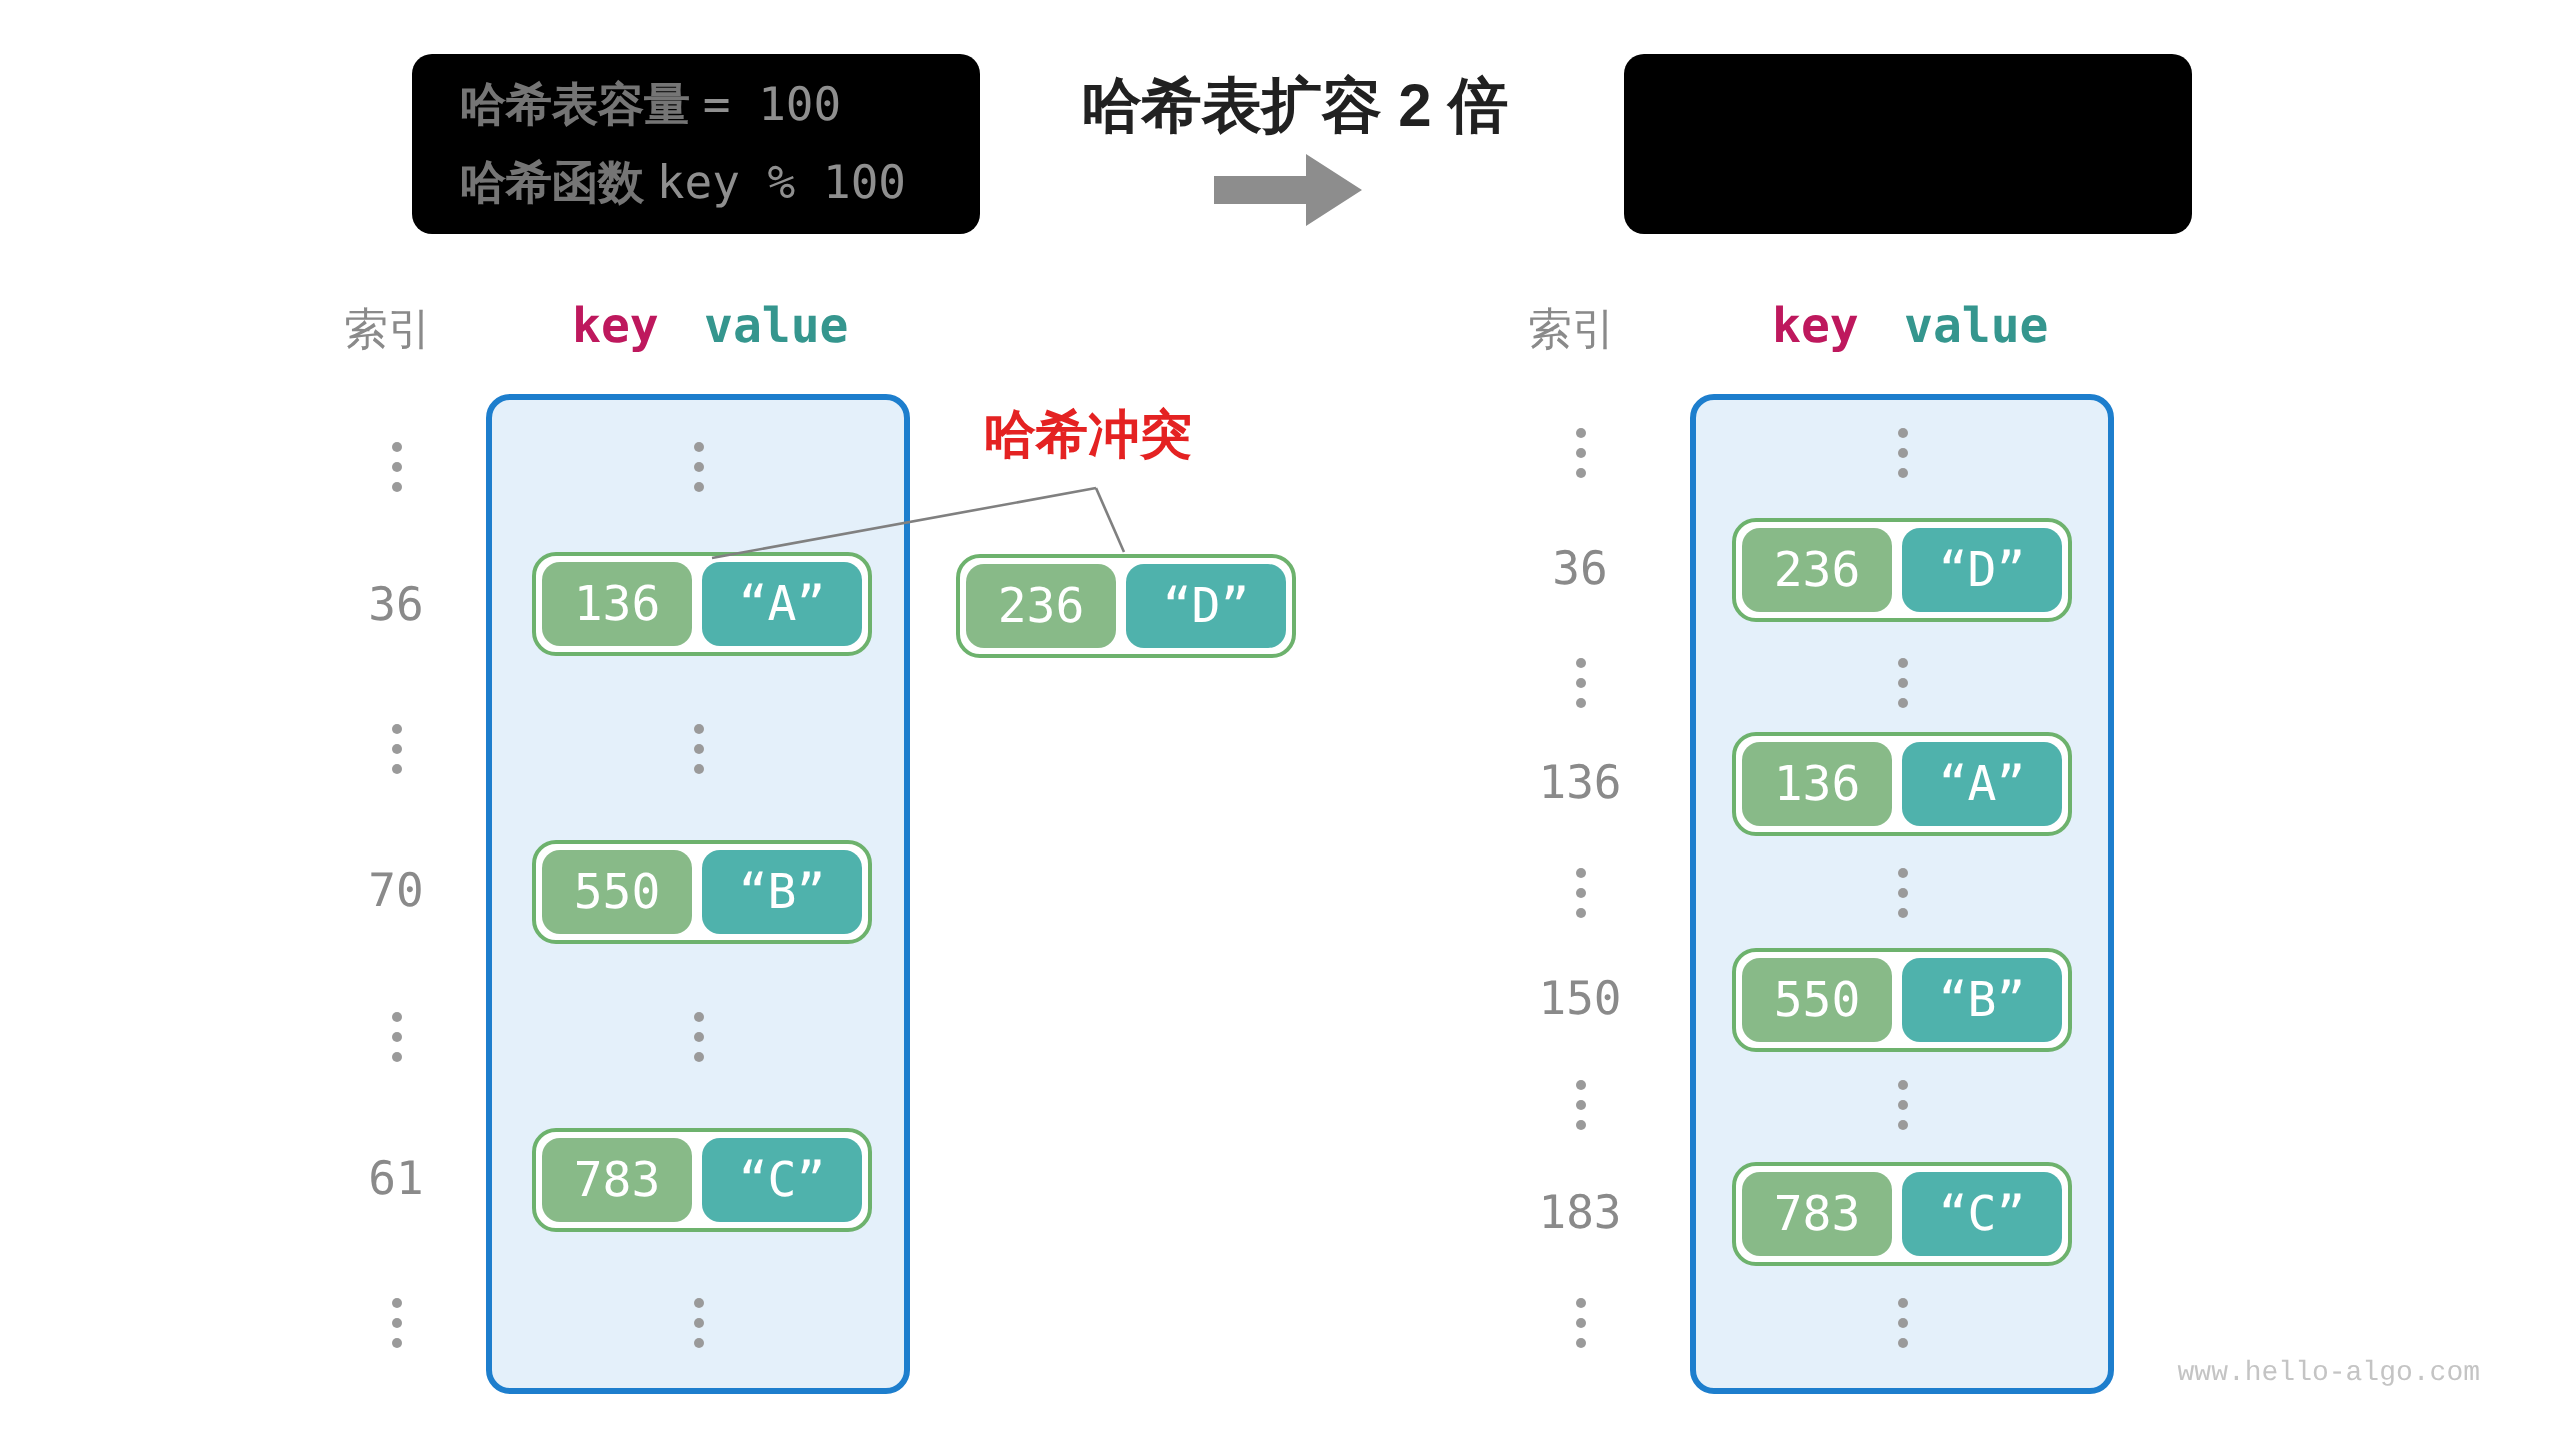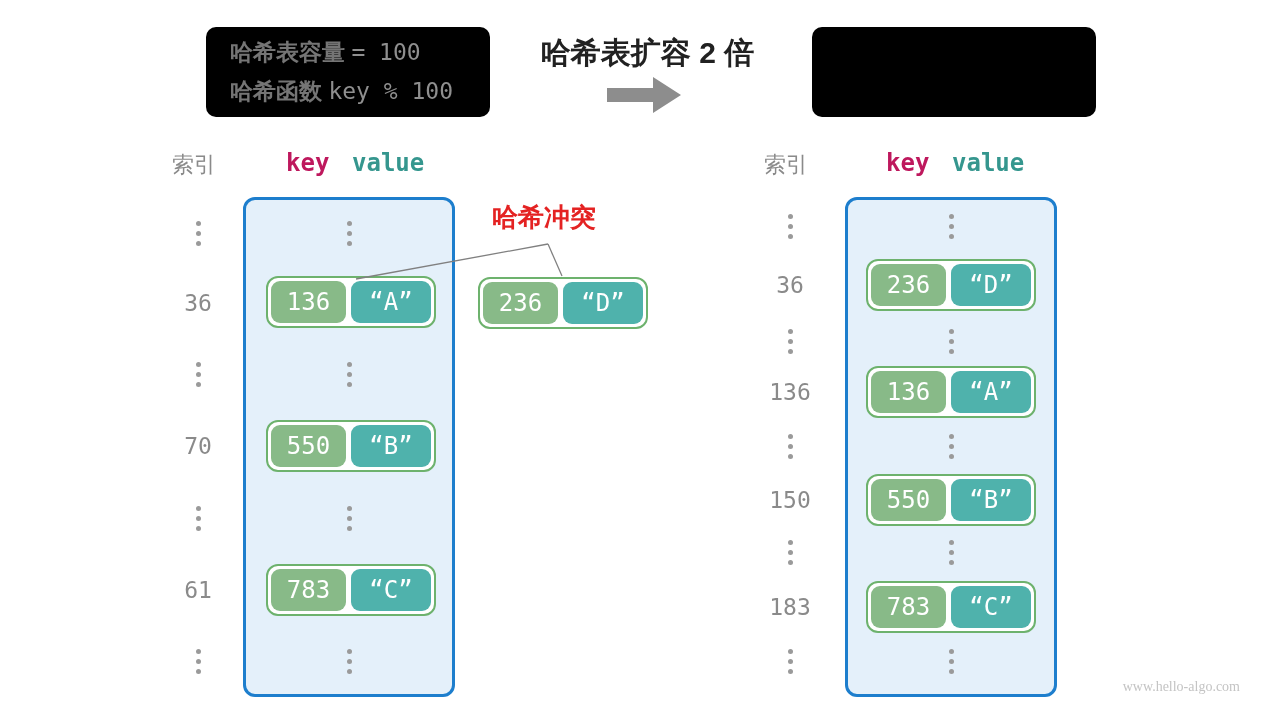--- a/index.html
+++ b/index.html
@@ -68,21 +68,21 @@
   
   .dots { width:16px; display:flex; flex-direction:column; align-items:center; gap:5px; }
   .dots i { width:5px; height:5px; border-radius:50%; background:#9a9a9a; display:block; }
 
   .collision-label {
     font-size:26px; font-weight:bold; color:#e42222; white-space:nowrap;
   }
 
   .watermark {
     width:200px; text-align:right;
-    font-family:Liberation Serif, serif;
+    font-family:Liberation Mono, monospace;
     font-size:14px; color:#c4c4c4;
   }
 
   svg { display:block; }
 </style>
 </head>
 <body>
 
 <div class="abs info" style="left:206px; top:27px;">
   <div class="line"><span class="lbl">哈希表容量</span> <span class="val">= 100</span></div>

